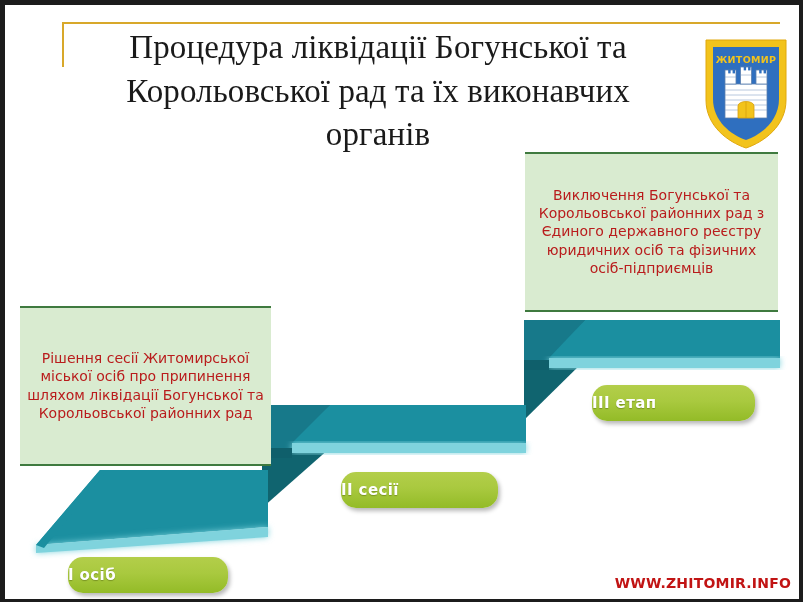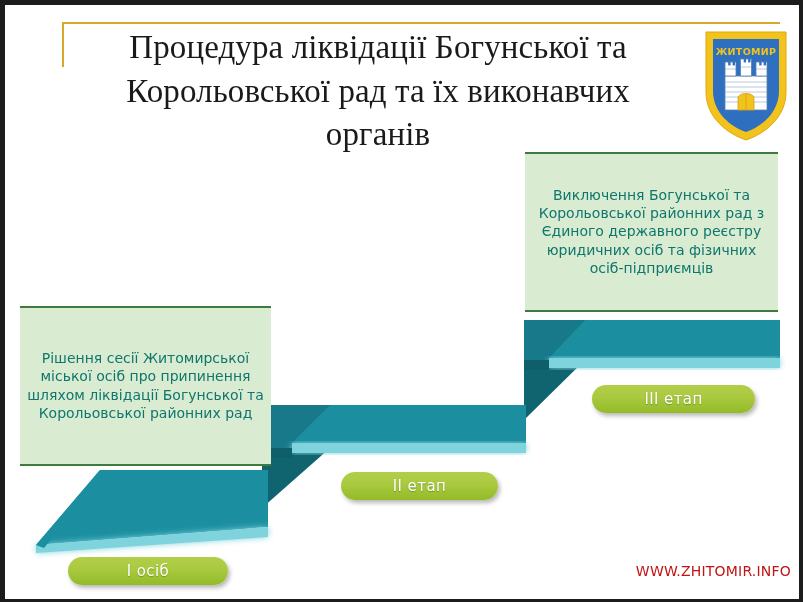--- a/index.html
+++ b/index.html
@@ -63,84 +63,84 @@
     font-size:33px;
     line-height:1.32;
     color:#1a1a1a;
     z-index:25;
     letter-spacing:.1px;
   }
 
   
   .emblem{
     position:absolute;
-    left:700px;top:26px;
+    left:700px;top:34px;
     width:92px;height:118px;
     z-index:30;
   }
   .emblem svg{display:block;width:92px;height:118px;}
 
   
   .stairs{
     position:absolute;left:0;top:0;width:803px;height:602px;
     z-index:5;
   }
   .stairs svg{display:block;width:803px;height:602px;}
 
   
   .panel{
     position:absolute;
     background:#d9ebd0;
     border-top:2px solid #3f7a3f;
     border-bottom:2px solid #3f7a3f;
     box-sizing:border-box;
     text-align:center;
-    color:#0f766e;
+    color:#b91c1c;
     font-family:"DejaVu Sans", sans-serif;
     font-size:14px;
     line-height:1.30;
     z-index:20;
     padding:6px 6px 7px 6px;
     display:flex;
     align-items:center;
     justify-content:center;
   }
   .panel span{display:block;width:100%;}
 
   #panel-1{left:20px;  top:306px; width:251px; height:160px;}
   #panel-2{left:263px; top:218px; width:266px; height:172px;}
   #panel-3{left:525px; top:152px; width:253px; height:160px;}
 
   
   .pill{
     position:absolute;
-    height:28px;
+    height:36px;
     border-radius:15px;
     background:linear-gradient(180deg,#b3ce4a 0%, #a9c93f 45%, #93bb27 100%);
     box-shadow:2px 3px 4px rgba(0,0,0,.28);
-    display:flex;align-items:center;justify-content:center;
+    display:flex;align-items:center;justify-content:flex-start;
     color:#ffffff;
     font-family:"DejaVu Sans", sans-serif;
-    font-weight:normal;
+    font-weight:bold;
     font-size:15px;
     letter-spacing:.4px;
     text-shadow:0 1px 1px rgba(90,110,20,.55);
     z-index:40;
   }
   #pill-1{left:68px;  top:557px; width:160px;}
   #pill-2{left:341px; top:472px; width:157px;}
   #pill-3{left:592px; top:385px; width:163px;}
 
   
   .watermark{
     position:absolute;
-    right:12px;bottom:23px;
+    right:12px;bottom:11px;
     color:#c11414;
     font-family:"DejaVu Sans", sans-serif;
-    font-weight:normal;
+    font-weight:bold;
     font-size:14px;
     letter-spacing:.2px;
     z-index:45;
   }
 </style>
 </head>
 <body>
 
 <div class="slide">
 
@@ -237,21 +237,21 @@
     <span>Рішення сесії Житомирської міської осіб про припинення шляхом ліквідації Богунської та Корольовської районних рад</span>
   </div>
   <div class="panel" id="panel-3">
     <span>Виключення Богунської та Корольовської районних рад з Єдиного державного реєстру юридичних осіб та фізичних осіб-підприємців</span>
   </div>
 
   <div class="pill" id="pill-1">
     <span>I осіб</span>
   </div>
   <div class="pill" id="pill-2">
-    <span>II етап</span>
+    <span>II сесії</span>
   </div>
   <div class="pill" id="pill-3">
     <span>III етап</span>
   </div>
 
   <div class="watermark">WWW.ZHITOMIR.INFO</div>
 
 </div>
 
 </body></html>

